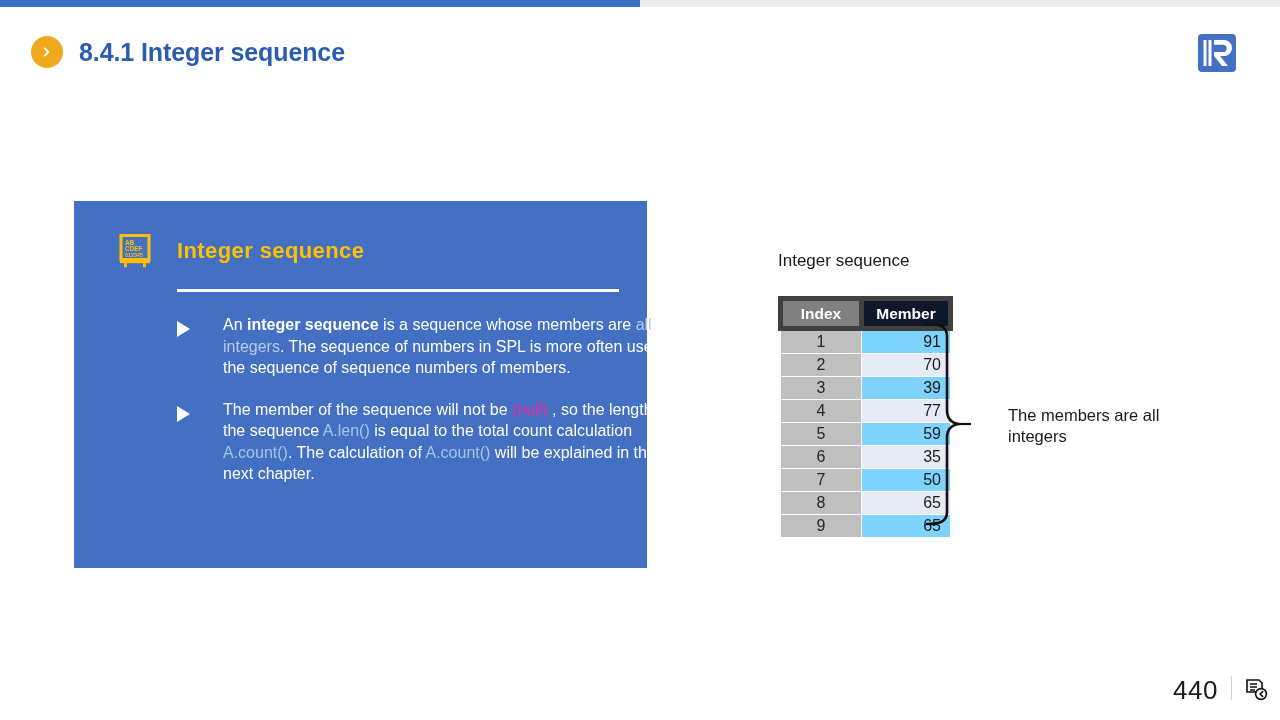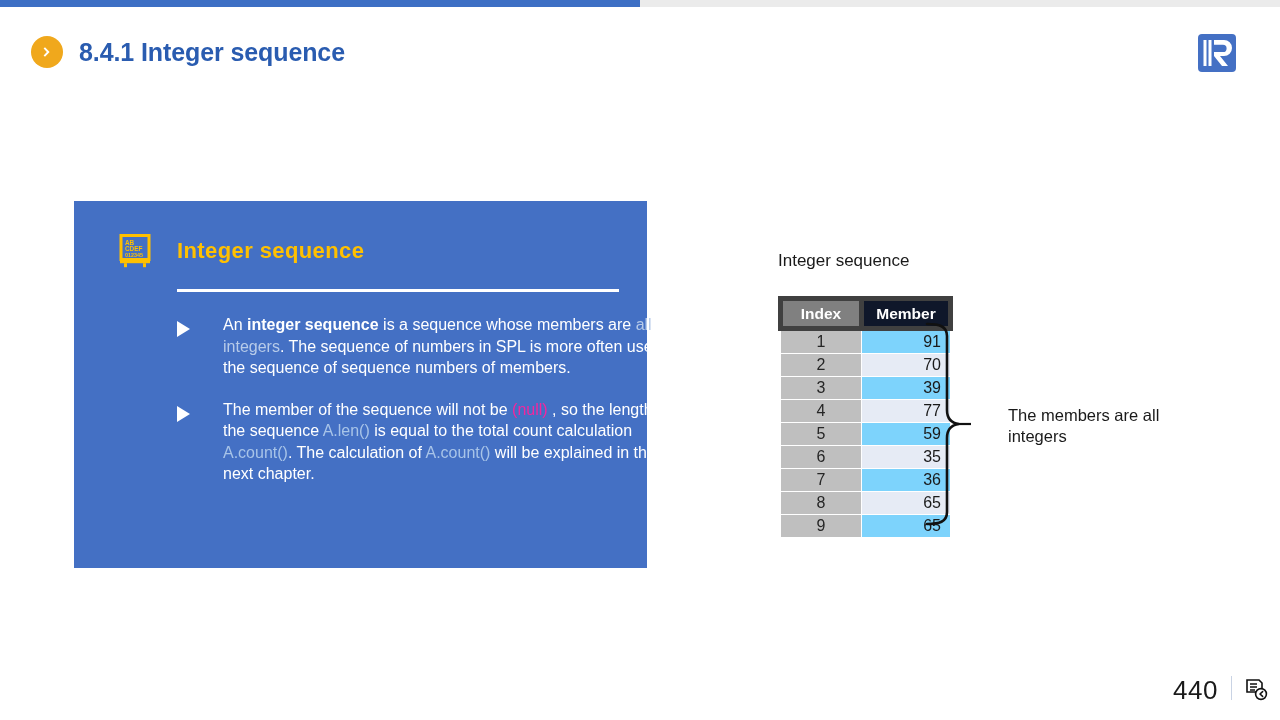--- a/index.html
+++ b/index.html
@@ -302,21 +302,21 @@
       <tr class="odd">
         <td class="c-index">5</td>
         <td class="c-member">59</td>
       </tr>
       <tr class="even">
         <td class="c-index">6</td>
         <td class="c-member">35</td>
       </tr>
       <tr class="odd">
         <td class="c-index">7</td>
-        <td class="c-member">36</td>
+        <td class="c-member">50</td>
       </tr>
       <tr class="even">
         <td class="c-index">8</td>
         <td class="c-member">65</td>
       </tr>
       <tr class="odd">
         <td class="c-index">9</td>
         <td class="c-member">65</td>
       </tr>
     </tbody>

